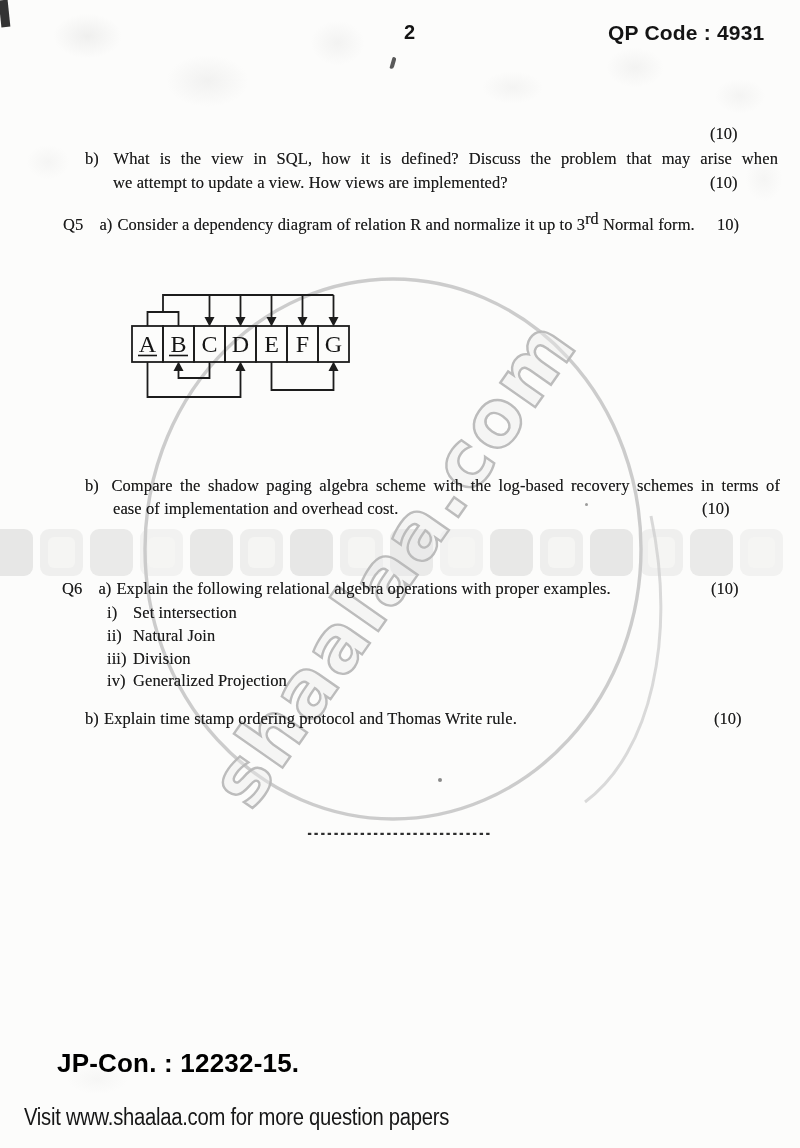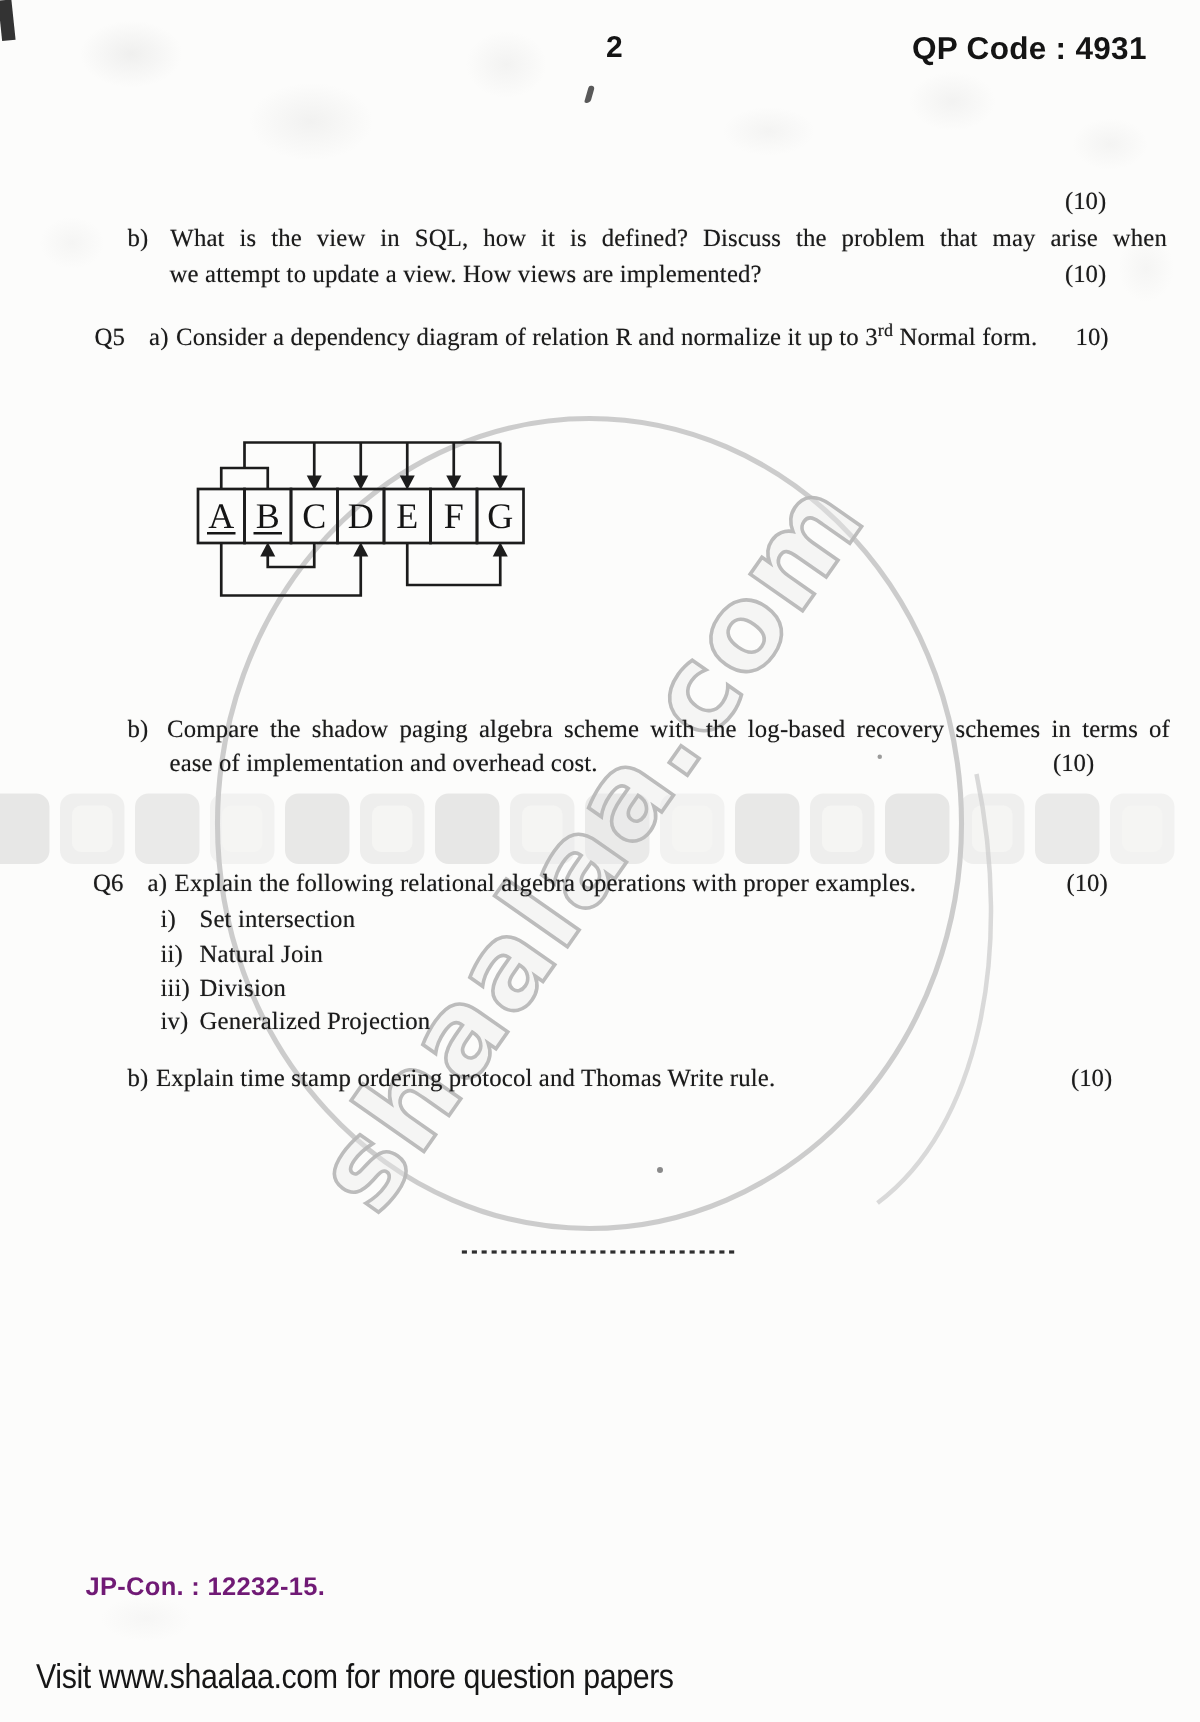--- a/index.html
+++ b/index.html
@@ -16,31 +16,31 @@
   }
   .justline {
     white-space: normal; text-align: justify; text-align-last: justify;
     height: 23px; overflow: hidden;
   }
   .qno-gap { margin-right: 11px; }
   .qno-gap-sm { margin-right: 16px; }
   .sub-gap { margin-right: 5px; }
   .marks { position: absolute; font-size: 16.5px; line-height: 22px; z-index: 2;
            text-shadow: 0 0 .5px rgba(25,25,25,.55); }
-  sup { font-size: 12px; line-height: 0; vertical-align: 6px; }
+  sup { font-size: 16px; line-height: 0; vertical-align: 6px; }
   .item-label { display: inline-block; width: 26px; }
   .headsans {
     position: absolute; font-family: "Liberation Sans", sans-serif;
     font-weight: bold; font-size: 20px; color: #141414; z-index: 2;
     letter-spacing: .2px;
   }
   .jpcon {
     position: absolute; left: 57px; top: 1048px; z-index: 2;
     font-family: "Liberation Sans", sans-serif; font-weight: bold;
-    font-size: 17px; letter-spacing: .2px; color: #701a75;
+    font-size: 26px; letter-spacing: .2px; color: #000000;
   }
   .sitenote {
     position: absolute; left: 24px; top: 1104px; z-index: 3;
     font-family: "Liberation Sans", sans-serif; font-size: 23px; color: #161616;
     transform: scaleX(.88); transform-origin: 0 0; letter-spacing: -.3px;
     white-space: nowrap;
   }
   .dashes {
     position: absolute; left: 306px; top: 824px; z-index: 2;
     font-family: "Liberation Mono", monospace; font-weight: bold;

